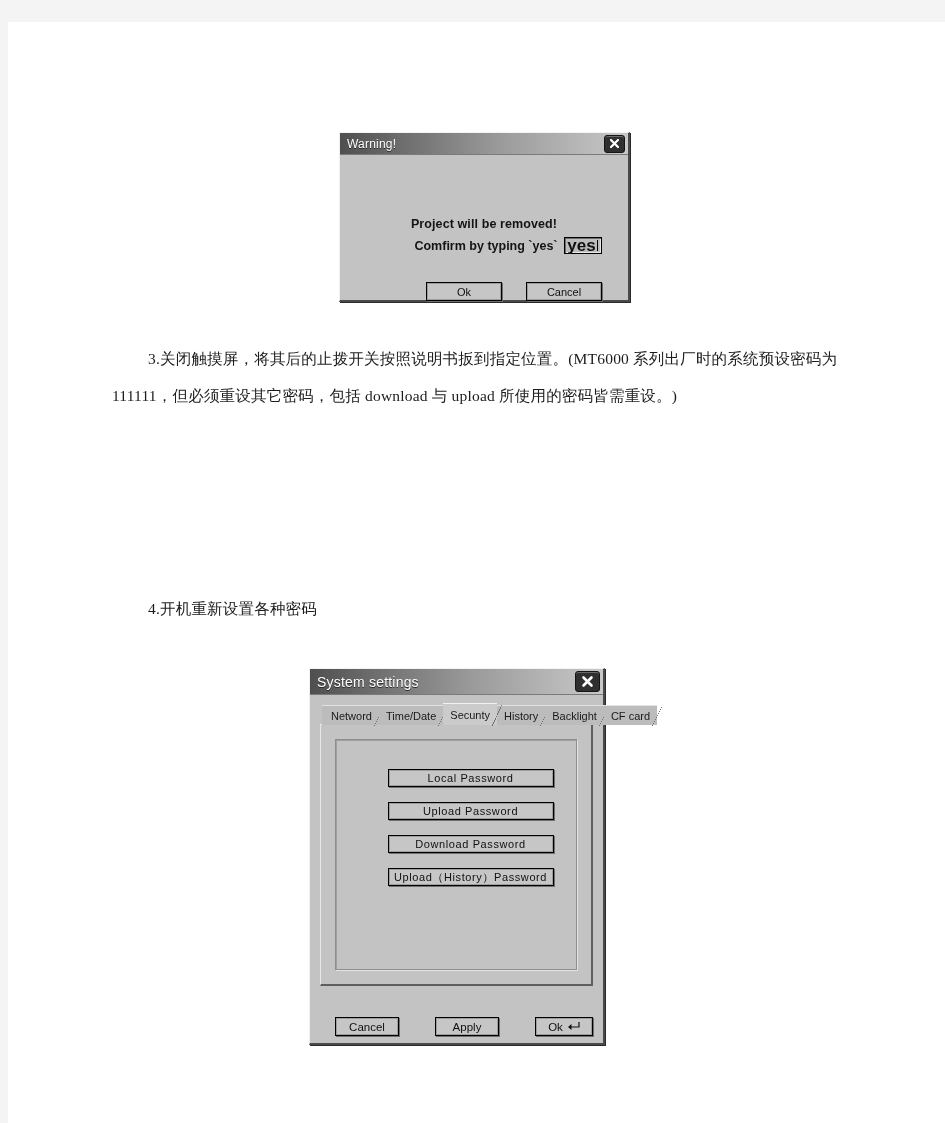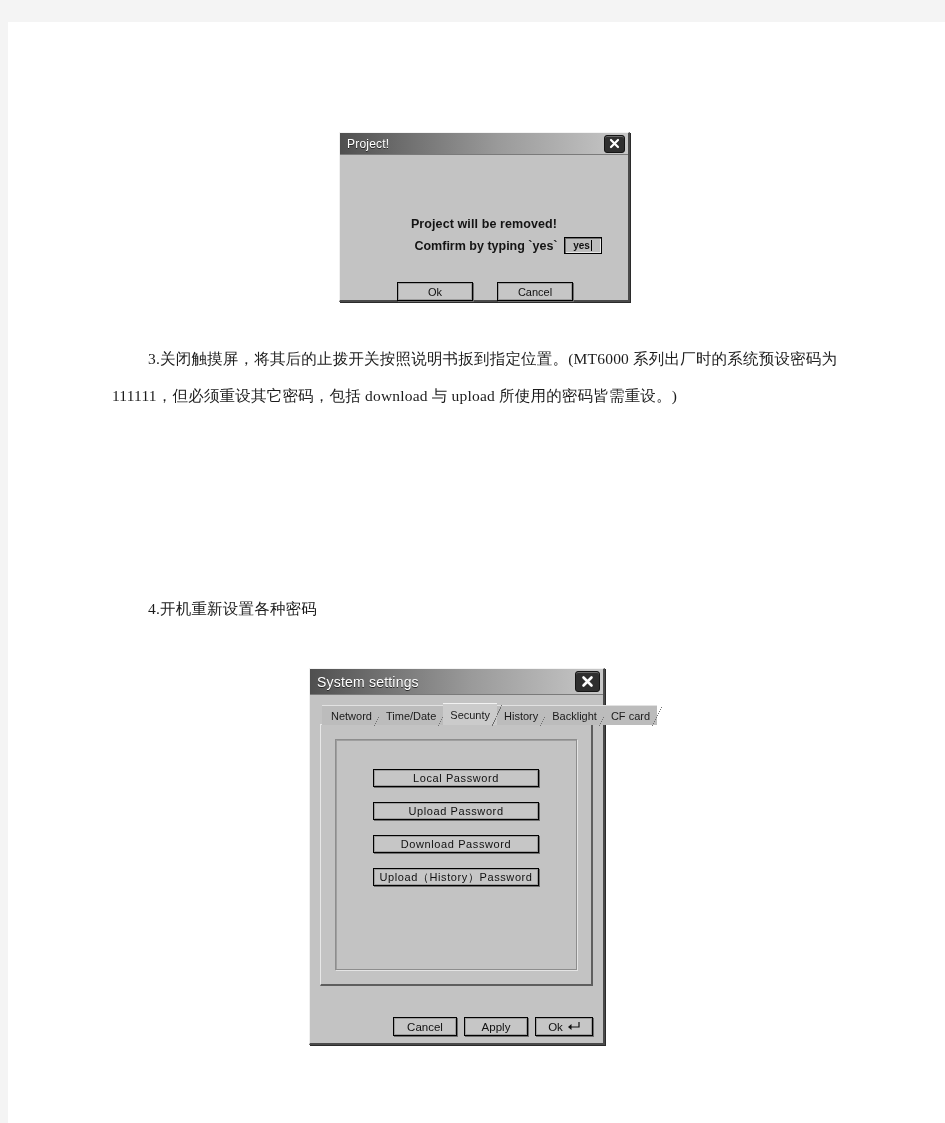--- a/index.html
+++ b/index.html
@@ -72,20 +72,21 @@
     box-shadow: inset 1px 1px 0 #efefef, inset -1px -1px 0 #7b7b7b,
                 1px 1px 0 #6f6f6f;
     font-size: 11px;
     color: #101010;
     display: flex;
     align-items: center;
     justify-content: center;
     box-sizing: border-box;
     cursor: pointer;
     white-space: nowrap;
+    margin-left: 29px;
   }
   .btn .inner {
     border: 1px solid #9d9d9d;
     width: 100%;
     height: 100%;
     display: flex;
     align-items: center;
     justify-content: center;
     box-sizing: border-box;
     background: #c6c6c6;
@@ -128,21 +129,21 @@
   }
   .yes-field {
     width: 38px;
     height: 17px;
     background: #bdbdbd;
     border: 1px solid #000;
     box-shadow: inset 1px 1px 0 #6d6d6d, inset -1px -1px 0 #e8e8e8;
     display: flex;
     align-items: center;
     justify-content: center;
-    font-size: 10px;
+    font-size: 17px;
     font-weight: 700;
     color: #101010;
     box-sizing: border-box;
     position: relative;
   }
   .caret {
     display: inline-block;
     width: 1px;
     height: 11px;
     background: #000;
@@ -266,21 +267,21 @@
   #para-note { left: 104px; top: 458px; width: 744px; text-indent: 36px; }
   #para-4  { left: 104px; top: 568px; width: 744px; text-indent: 36px; }
 </style>
 </head>
 <body>
 
 <div class="page">
 
   <div class="dlg" id="warning-dialog">
     <div class="titlebar">
-      <span class="ttl">Project!</span>
+      <span class="ttl">Warning!</span>
       <span class="closebtn">
         <svg width="11" height="11" viewBox="0 0 11 11" aria-hidden="true">
           <path d="M2 2 L9 9 M9 2 L2 9" stroke="#ffffff" stroke-width="2.2" stroke-linecap="round"></path>
         </svg>
       </span>
     </div>
     <div class="body">
       <div class="warn-msg">Project will be removed!</div>
       <div class="warn-line2">
         <span>Comfirm by typing `yes`</span>

